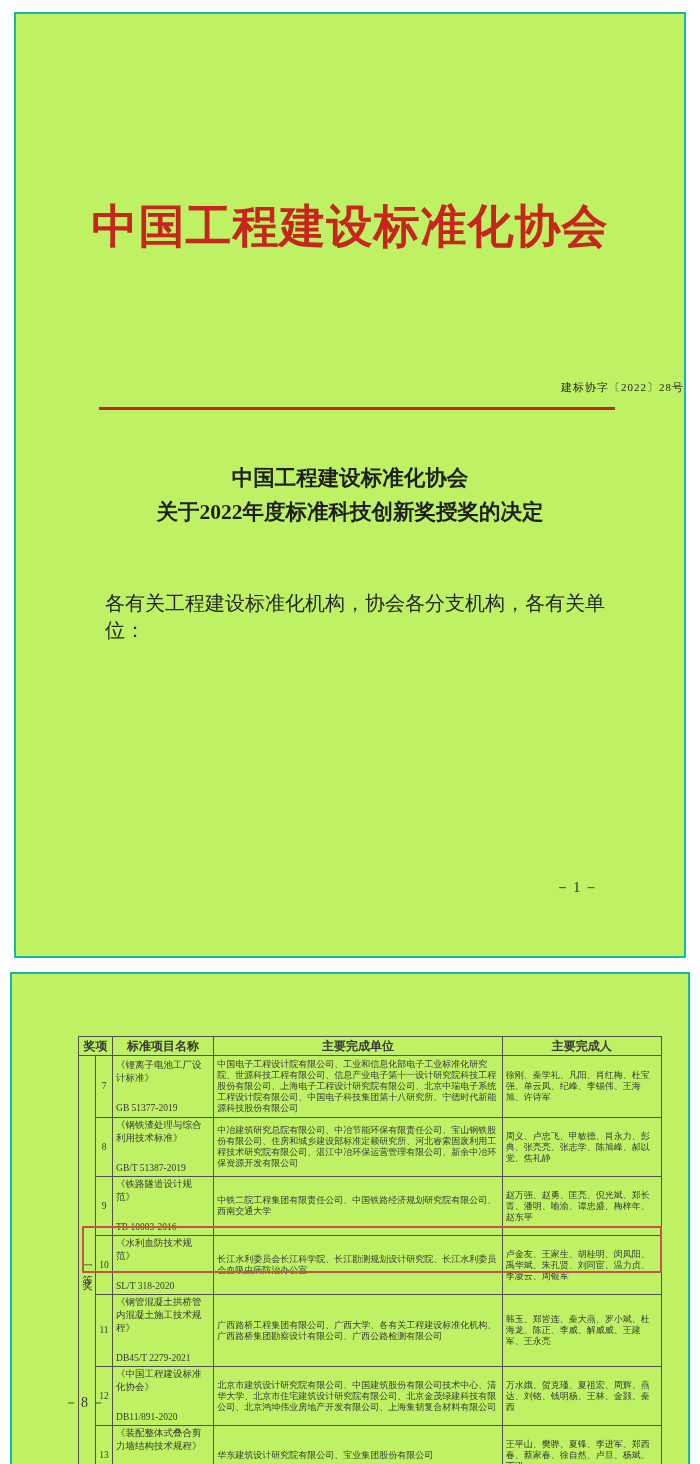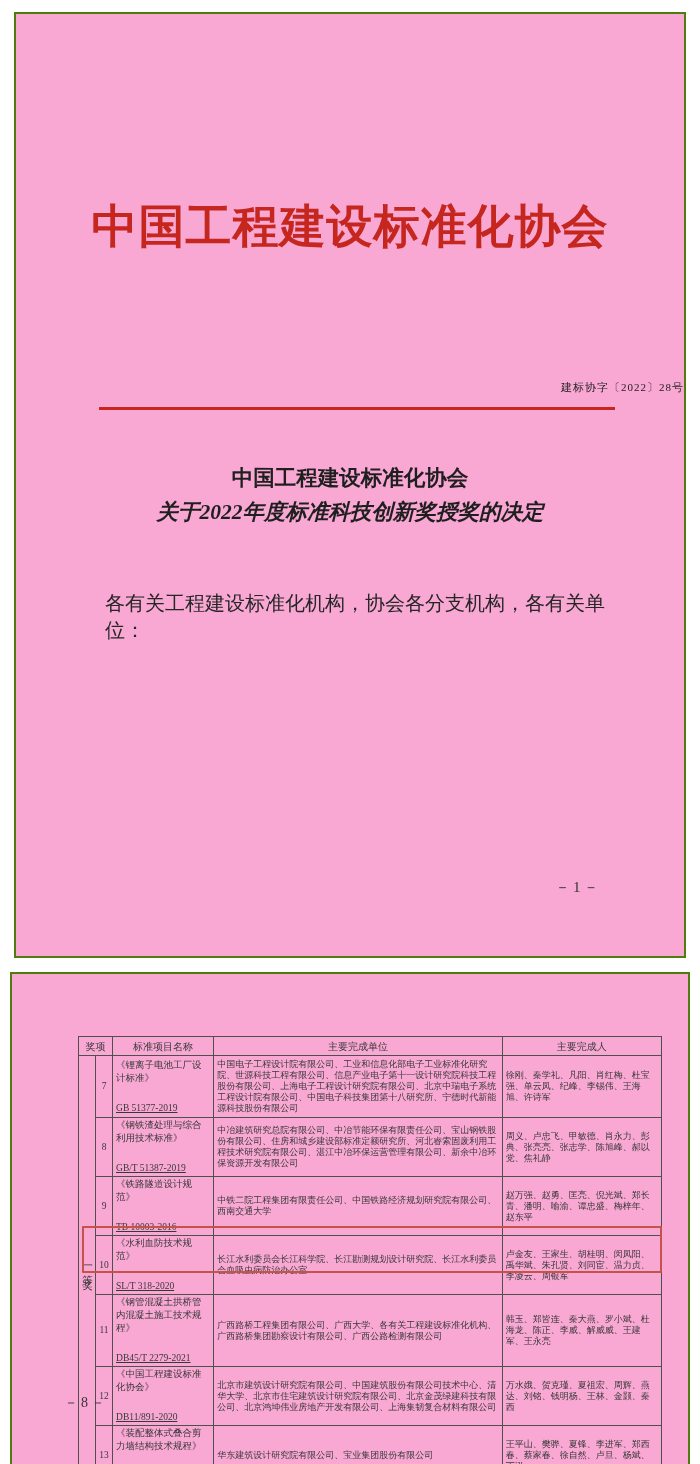--- a/index.html
+++ b/index.html
@@ -1,58 +1,58 @@
 <!DOCTYPE html>
 <html style="--accent-red: #c5271f; --highlight-red: #c4544a;"><head>
 <meta charset="utf-8">
 <style>
   html, body { margin:0; padding:0; background:#ffffff; width:700px; height:1464px; overflow:hidden; }
   body { position:relative; font-family:"Liberation Serif","DejaVu Serif",serif; color:#2e2e2e; }
   .page {
-    position:absolute; background:#f9a8d4; border:2px solid #4d7c0f; box-sizing:border-box;
+    position:absolute; background:#bef264; border:2px solid #14b8a6; box-sizing:border-box;
   }
   #page1 { left:14px; top:12px; width:672px; height:946px; }
   #page2 { left:10px; top:972px; width:680px; height:600px; }
   .abs { position:absolute; }
 
   
   .masthead {
     width:100%; text-align:center; font-weight:bold;
     color:var(--accent-red,#c5271f);
   }
   #masthead-title { top:182px; left:0; font-size:46px; letter-spacing:1px; }
   #masthead-wenjian { top:268px; left:0; font-size:45px; letter-spacing:2px; }
   #doc-number { top:366px; left:0; width:100%; text-align:right; font-size:11px; color:#222; letter-spacing:1px; }
   #red-rule { top:393px; left:83px; width:516px; height:3px; background:var(--accent-red,#c5271f); }
   .decision-title { left:0; width:100%; text-align:center; font-weight:bold; font-size:21.5px; color:#1f1f1f; }
   #decision-title-1 { top:449px; }
-  #decision-title-2 { top:483px;font-style:italic; }
+  #decision-title-2 { top:483px; }
   #salutation { top:576px; left:89px; width:530px; font-size:20px; color:#262626; }
   #body-paragraph {
     top:583px; left:89px; width:518px; font-size:17.5px; line-height:33.8px;
     text-align:justify; text-indent:2em; color:#262626;
   }
   #page1-number { top:864px; left:539px; font-size:15px; letter-spacing:3px; color:#333; }
 
   
   table.awards {
     position:absolute; left:66px; top:62px; width:584px;
     border-collapse:collapse; table-layout:fixed;
     font-size:9px; line-height:11px; color:#383838;
   }
   table.awards td {
     border:1px solid #4f4f4f; padding:1px 3px; vertical-align:middle;
     overflow:hidden; word-break:break-all;
   }
-  td.hdr { text-align:center; font-weight:normal; font-size:10px; height:16px; }
+  td.hdr { text-align:center; font-weight:bold; font-size:12px; height:16px; }
   td.no { text-align:center; font-size:9.5px; }
   td.cls { text-align:center; }
   td.cls span { display:inline-block; writing-mode:vertical-rl; text-orientation:upright; letter-spacing:6px; font-size:10.5px; color:#333; }
   td.name { font-size:9.5px; line-height:13px; }
-  td.name .code { display:block; margin-top:17px;text-decoration:underline; }
+  td.name .code { display:block; margin-top:17px; }
   #highlight-box {
     left:70px; top:252px; width:576px; height:43px;
     border:2px solid var(--highlight-red,#c4544a); border-radius:1px;
     pointer-events:none;
   }
   #page2-number { left:52px; top:420px; font-size:14px; letter-spacing:3px; color:#333; }
 </style>
 </head>
 <body>
 

